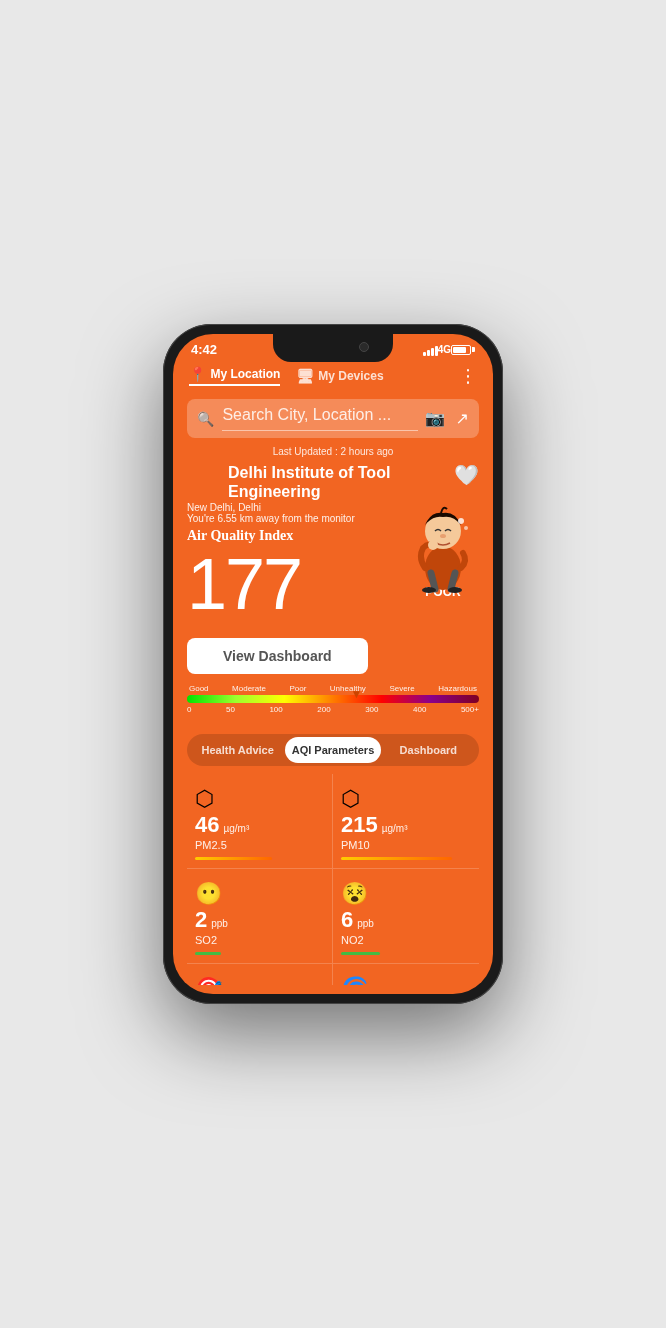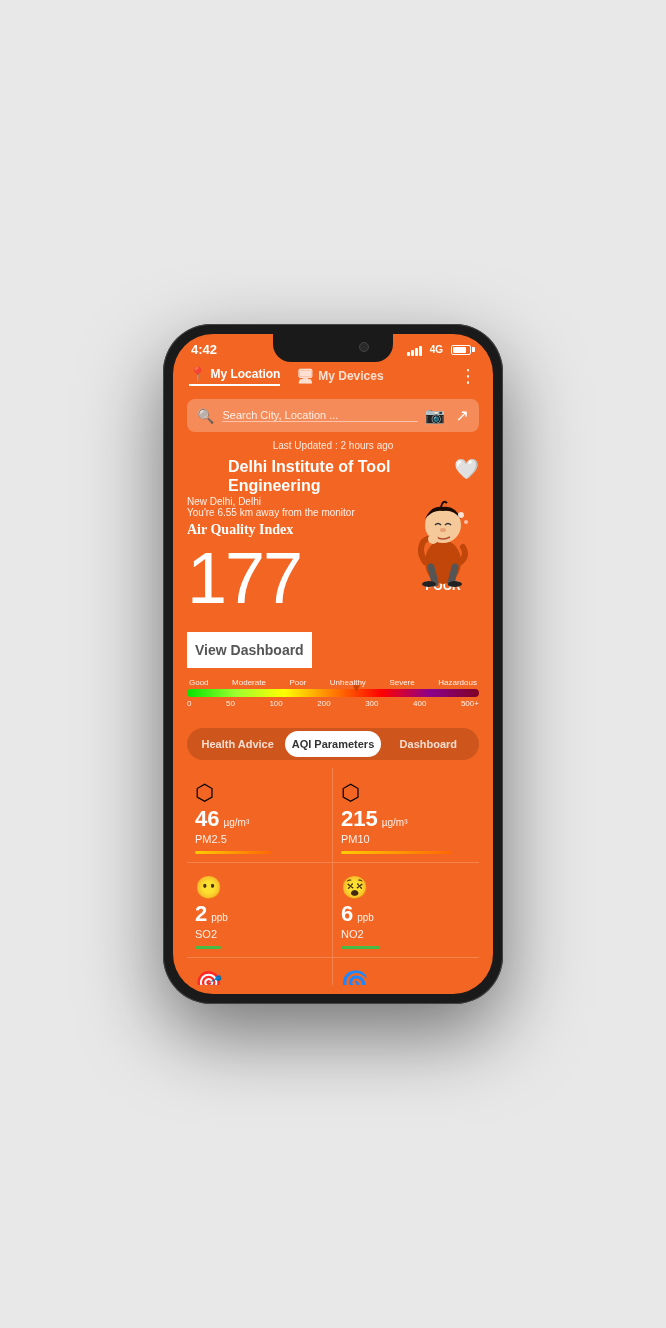--- a/index.html
+++ b/index.html
@@ -56,21 +56,21 @@
       justify-content: space-between;
       align-items: center;
       padding: 8px 18px 4px;
       color: white;
       font-size: 11px;
       font-weight: 600;
       position: relative;
       z-index: 5;
     }
     .status-time { font-size: 13px; font-weight: 700; }
-    .status-icons { display: flex; align-items: center; gap: 8px; font-size: 10px; }
+    .status-icons { display: flex; align-items: center; gap: 0; font-size: 10px; }
     
     .content {
       height: calc(100% - 36px);
       overflow-y: auto;
       overflow-x: hidden;
       scrollbar-width: none;
     }
     .content::-webkit-scrollbar { display: none; }
     
     .nav-tabs {
@@ -97,23 +97,23 @@
       background: rgba(255,255,255,0.25);
       border-radius: 8px;
       display: flex;
       align-items: center;
       padding: 7px 10px;
       gap: 8px;
     }
     .search-input-text {
       flex: 1;
       color: rgba(255,255,255,0.85);
-      font-size: 11px;
+      font-size: 16px;
       border-bottom: 1px solid rgba(255,255,255,0.5);
-      padding-bottom: 0;
+      padding-bottom: 6px;
     }
     .search-icons { display: flex; gap: 10px; align-items: center; }
     
     .last-updated {
       text-align: center;
       color: rgba(255,255,255,0.85);
       font-size: 10px;
       padding: 4px 0 6px;
     }
     
@@ -176,22 +176,22 @@
       color: white;
       font-size: 12px;
       font-weight: 700;
       text-align: center;
       margin-top: 2px;
     }
     
     .view-dashboard-btn {
       background: white;
       border: none;
-      border-radius: 0;
-      padding: 10px 8px;
+      border-radius: 8px;
+      padding: 10px 36px;
       font-size: 14px;
       font-weight: 600;
       color: #555;
       cursor: pointer;
       margin: 8px 0 10px 14px;
     }
     
     .aqi-scale {
       padding: 0 14px 12px;
       position: relative;

